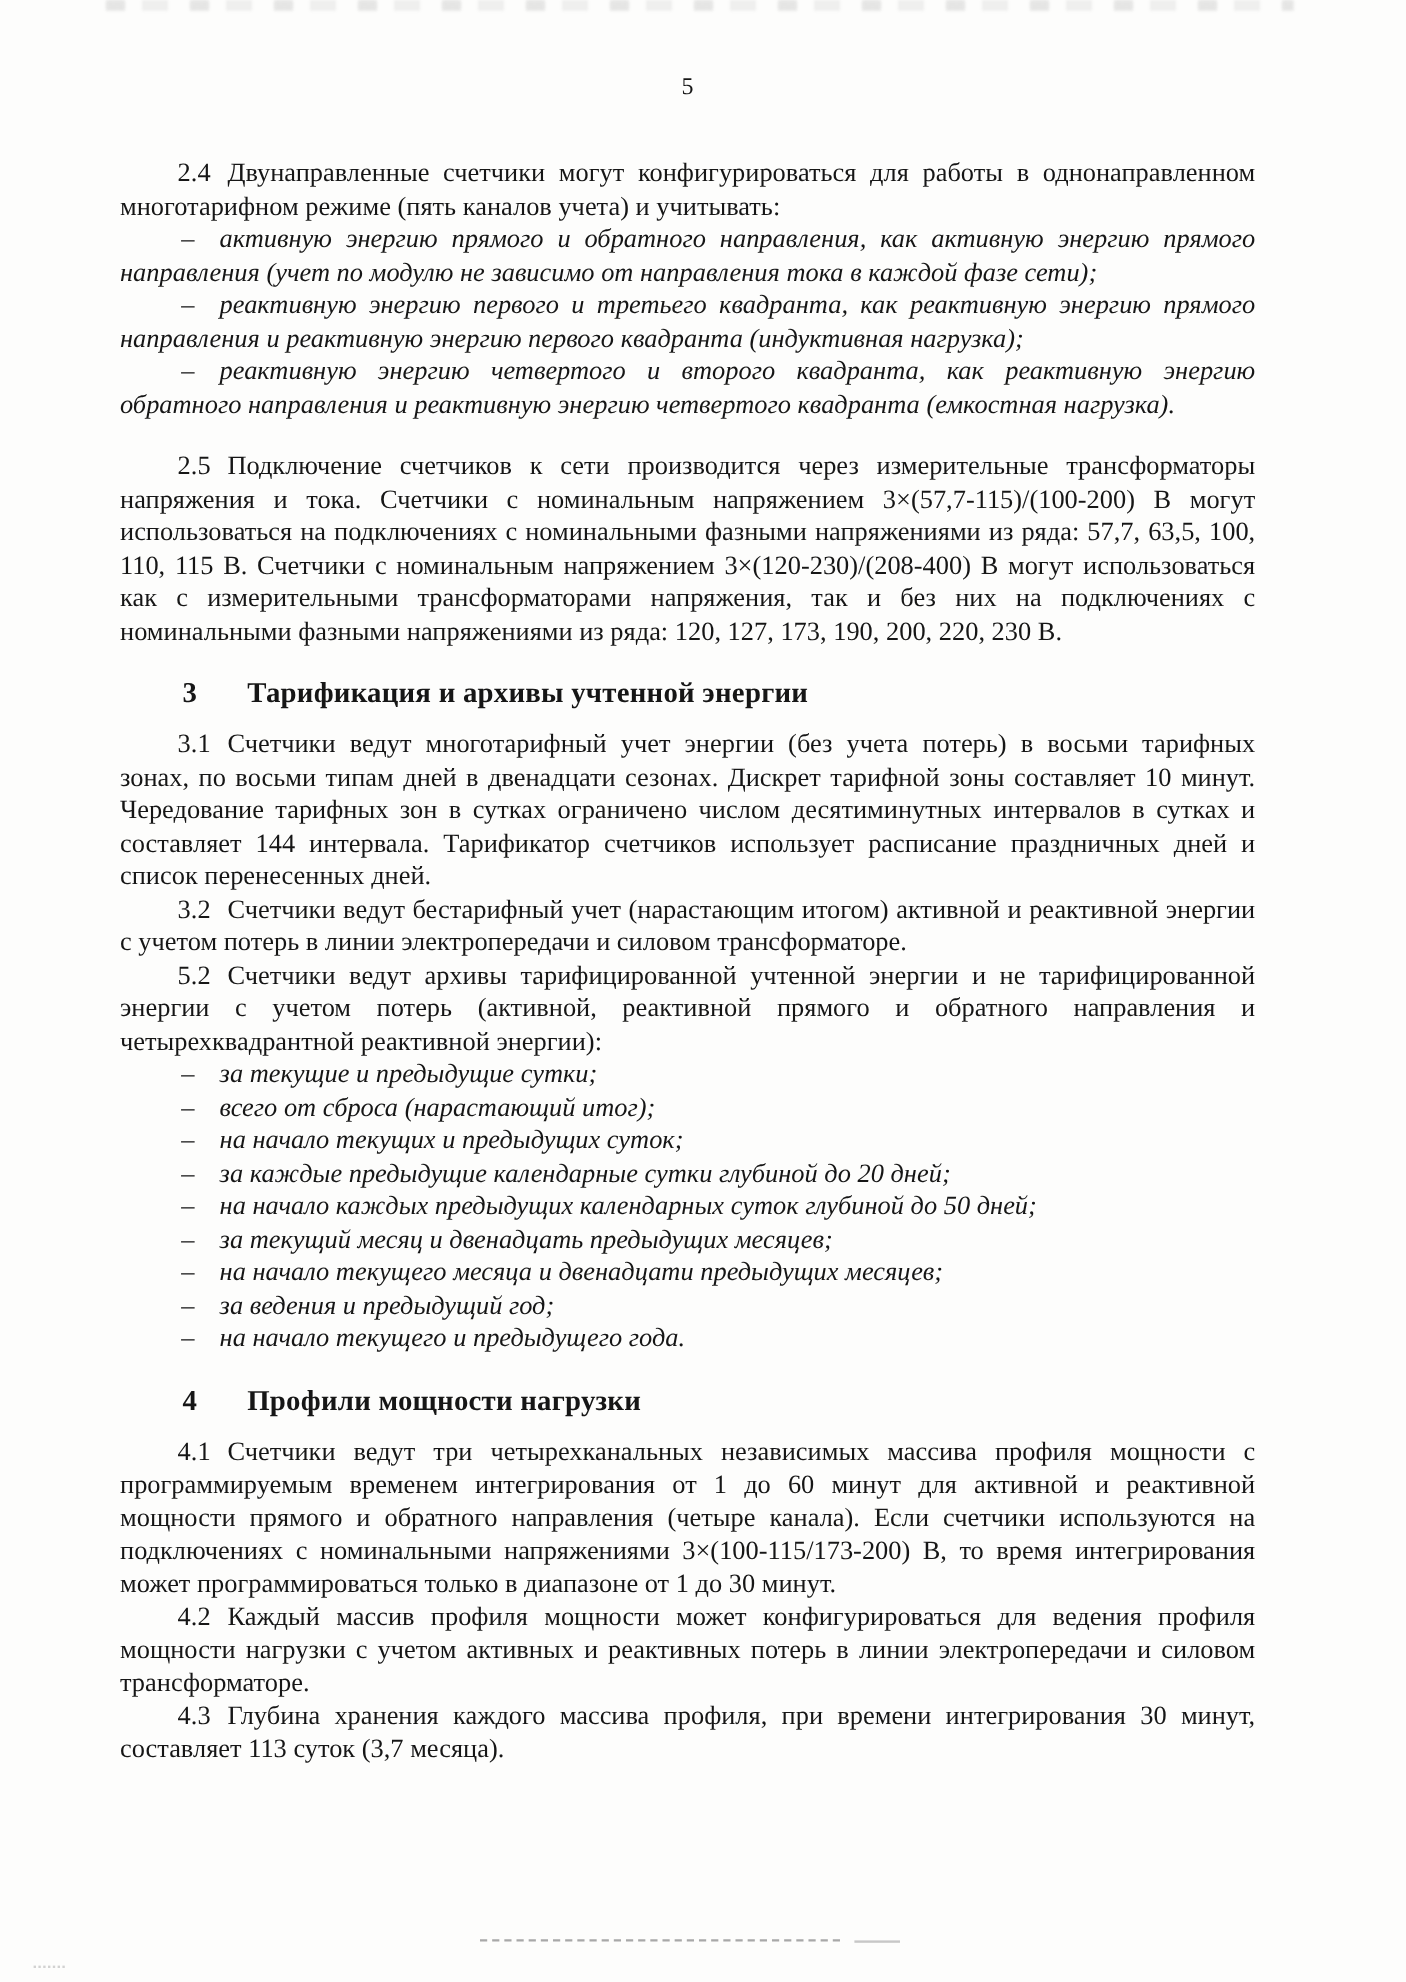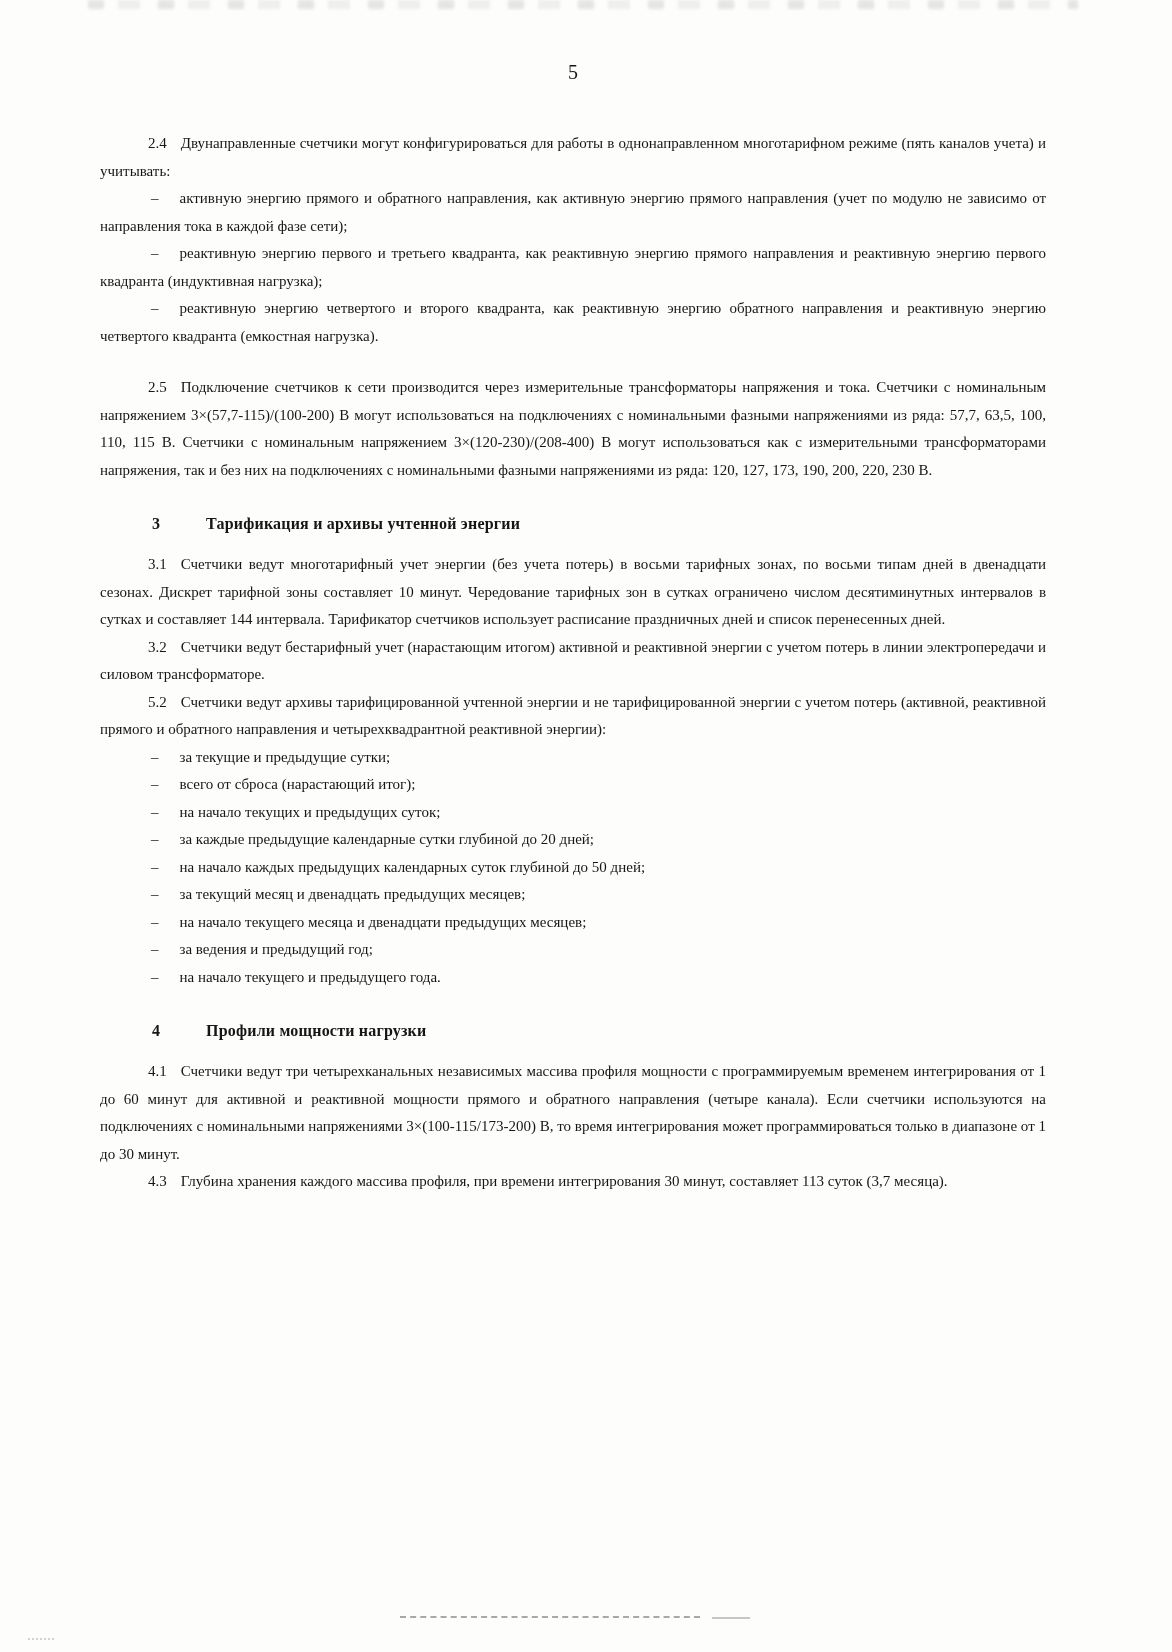--- a/index.html
+++ b/index.html
@@ -14,34 +14,34 @@
     padding: 60px 126px 0 100px;
     overflow: hidden;
   }
   .page-number {
     text-align: center;
     font-size: 20px;
     line-height: 24px;
     margin: 0 0 46px 0;
   }
   p.para {
-    font-size: 15px;
+    font-size: 22px;
     line-height: 27.5px;
     text-align: justify;
     margin: 0;
     text-indent: 48px;
     hyphens: auto;
     -webkit-hyphens: auto;
   }
   p.para .p-num { margin-right: 14px; }
-  p.bullet { text-indent: 51px; }
+  p.bullet { text-indent: 51px; font-style: italic; }
   p.bullet .dash { margin-right: 21px; }
   p.mt-sm { margin-top: 24px; }
   h2.sec {
-    font-size: 16px;
+    font-size: 24px;
     line-height: 27px;
     font-weight: bold;
     margin: 26px 0 14px 0;
     padding-left: 52px;
     letter-spacing: 0.2px;
   }
   h2.sec .h-num { display: inline-block; width: 54px; }
   .bleed-top {
     position: absolute;
     left: 88px; top: 0;
@@ -108,20 +108,21 @@
   <p class="para bullet"><span class="dash">–</span><span>на начало каждых предыдущих календарных суток глубиной до 50 дней;</span></p>
   <p class="para bullet"><span class="dash">–</span><span>за текущий месяц и двенадцать предыдущих месяцев;</span></p>
   <p class="para bullet"><span class="dash">–</span><span>на начало текущего месяца и двенадцати предыдущих месяцев;</span></p>
   <p class="para bullet"><span class="dash">–</span><span>за ведения и предыдущий год;</span></p>
   <p class="para bullet"><span class="dash">–</span><span>на начало текущего и предыдущего года.</span></p>
 
   <h2 class="sec"><span class="h-num">4</span><span>Профили мощности нагрузки</span></h2>
 
   <p class="para"><span class="p-num">4.1</span><span>Счетчики ведут три четырехканальных независимых массива профиля мощности с программируемым временем интегрирования от 1 до 60 минут для активной и реактивной мощности прямого и обратного направления (четыре канала). Если счетчики используются на подключениях с номинальными напряжениями 3×(100-115/173-200) В,  то время интегрирования может программироваться только в диапазоне от 1 до 30 минут.</span></p>
 
+  <p class="para"><span class="p-num">4.2</span><span>Каждый массив профиля мощности может конфигурироваться для ведения профиля мощности нагрузки с учетом активных и реактивных потерь в линии электропередачи и силовом трансформаторе.</span></p>
 
   <p class="para"><span class="p-num">4.3</span><span>Глубина хранения каждого массива профиля, при времени интегрирования 30 минут, составляет 113 суток (3,7 месяца).</span></p>
 
   <div class="artifact-bottom"></div>
   <div class="artifact-bottom-2"></div>
   <div class="artifact-corner"></div>
 
 </div>
 
 </body></html>

